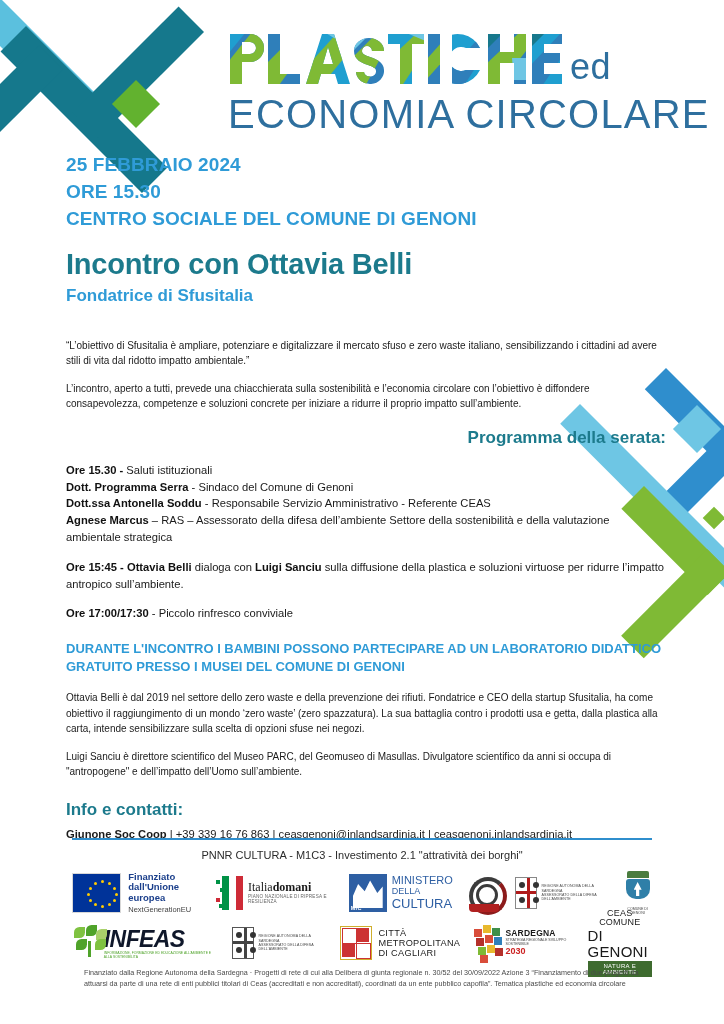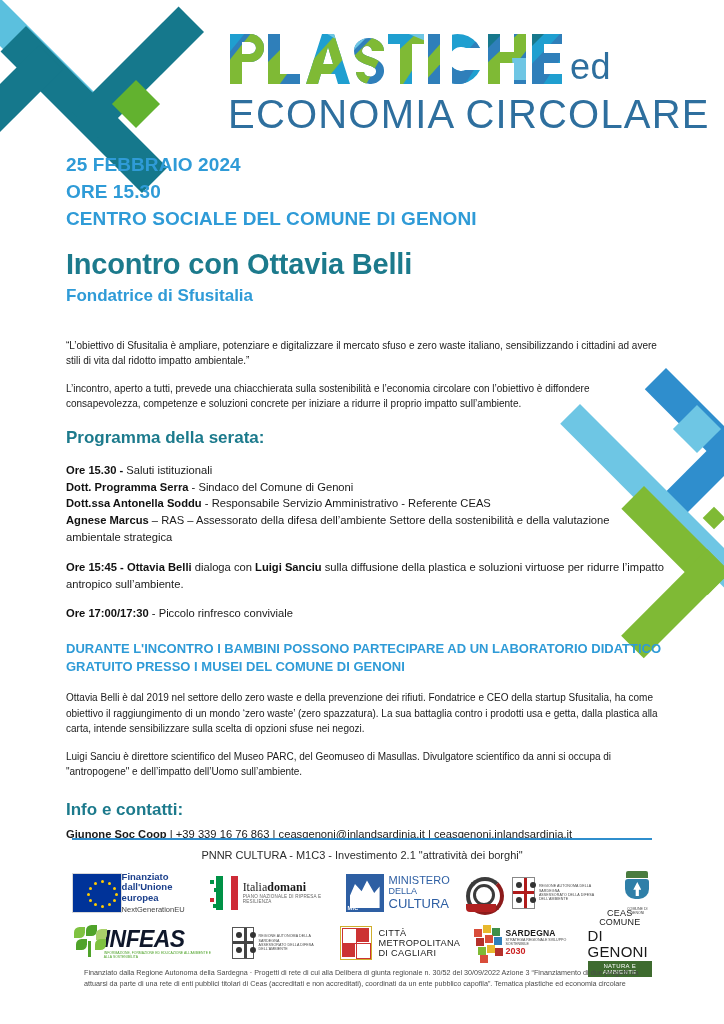--- a/index.html
+++ b/index.html
@@ -125,20 +125,21 @@
     line-height: 1.55;
     color: #1a1a1a;
     margin: 0 0 12px 0;
   }
 
   .section-head {
     font-size: 17px;
     font-weight: bold;
     color: #1c7a8c;
     margin: 16px 0 14px 0;
+    text-align: right;
   }
 
   .prog-block { margin-bottom: 13px; }
   .prog-line {
     font-size: 11.2px;
     line-height: 1.5;
     color: #1a1a1a;
   }
   .prog-line b { font-weight: bold; color: #111; }
 
@@ -197,21 +198,21 @@
   
   .eu-flag {
     width: 58px; height: 38px; background: #003399;
     position: relative; border: 1px solid #d8d8d8;
   }
   .eu-star {
     position: absolute; width: 3px; height: 3px; background: #FFCC00;
     border-radius: 50%;
   }
   .eu-text {
-    line-height: 1.12;
+    margin-left: 7px; line-height: 1.12;
   }
   .eu-text .t1 { font-size: 9.5px; font-weight: bold; color: #1b3f8b; }
   .eu-text .t2 { font-size: 7.5px; color: #444; margin-top: 2px; }
 
   
   .itd-flag { display: flex; width: 26px; height: 34px; }
   .itd-flag i { flex: 1; display: block; }
   .itd-g { background: #009246; }
   .itd-w { background: #ffffff; }
   .itd-r { background: #ce2b37; }

